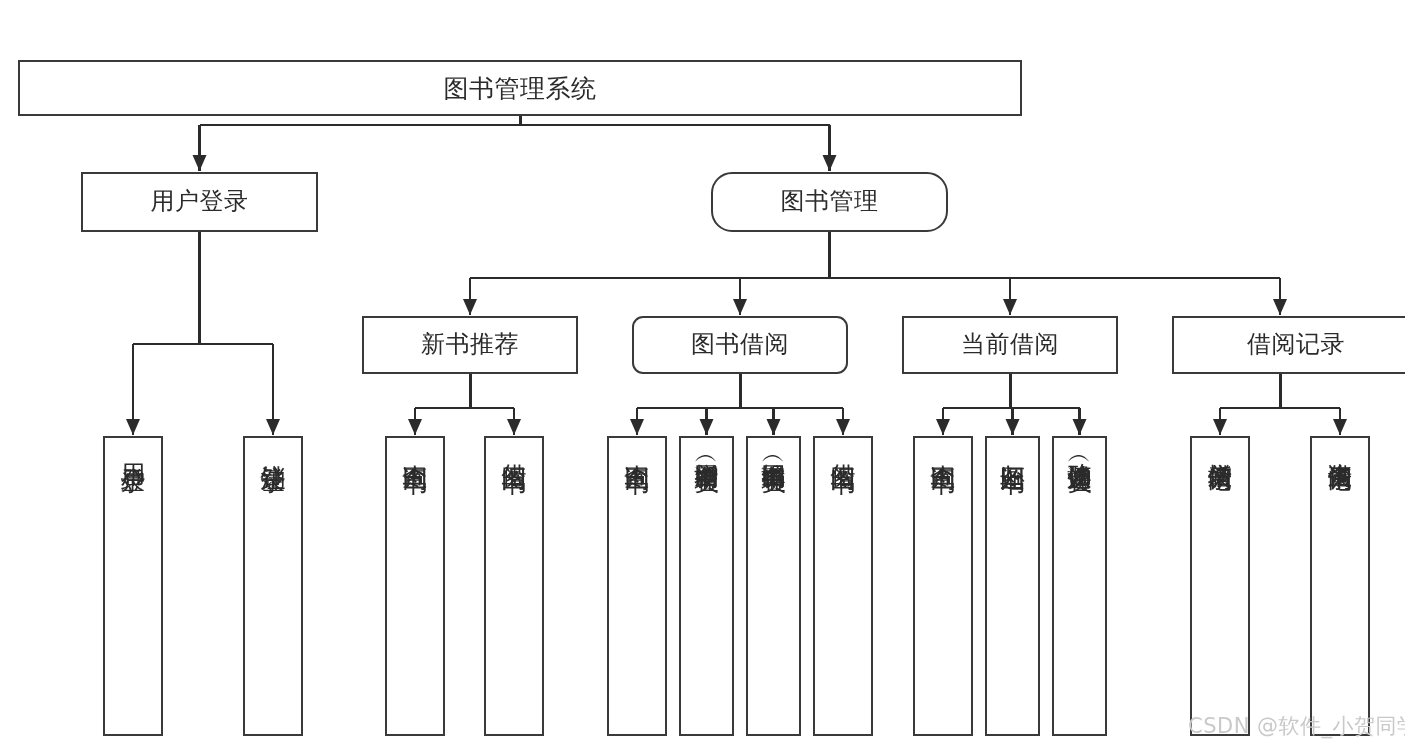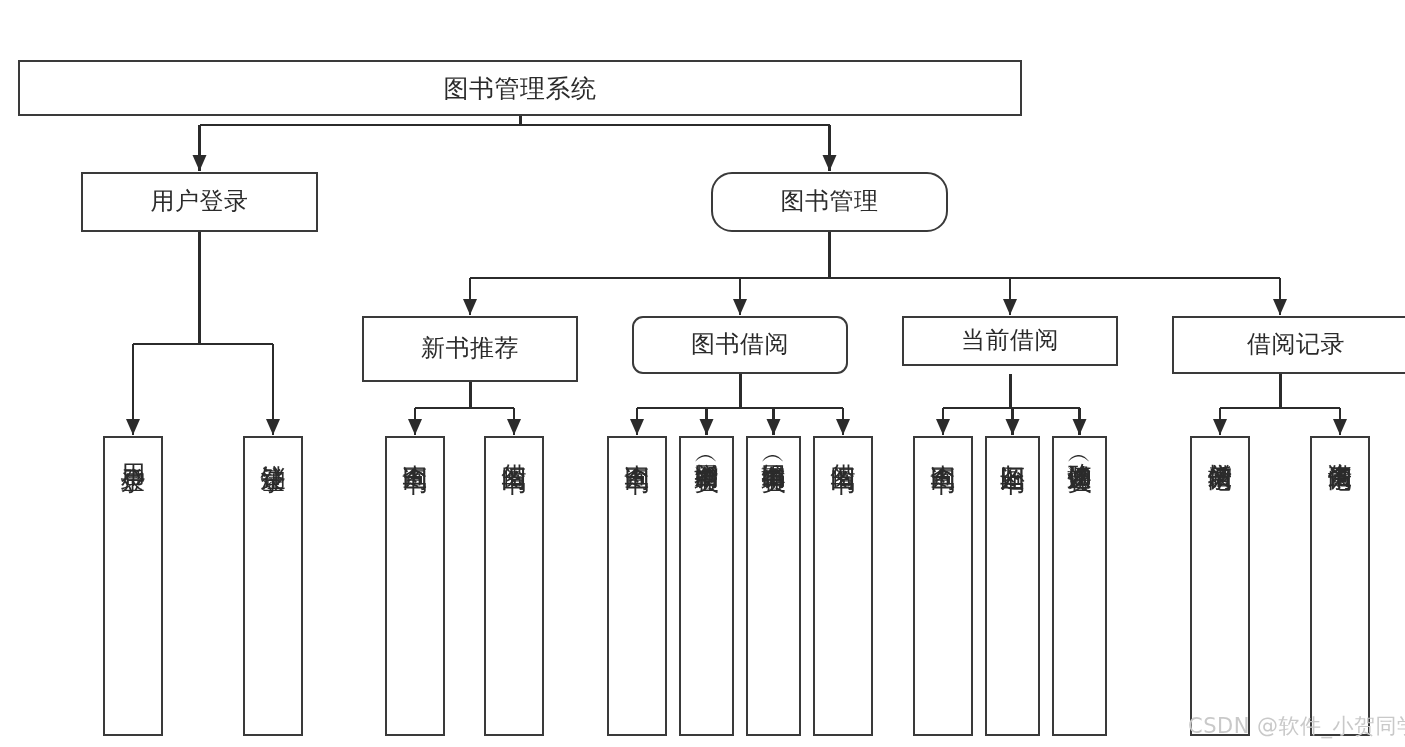--- a/index.html
+++ b/index.html
@@ -137,27 +137,27 @@
   <div id="nodes">
       <div class="node horiz root" style="left: 18px; top: 12px; width: 1004px; height: 56px; margin-top: 48px;">
         <span class="label">图书管理系统</span>
       </div>
       <div class="node horiz" style="left: 81px; top: 172px; width: 237px; height: 60px;">
         <span class="label">用户登录</span>
       </div>
       <div class="node horiz" style="left: 711px; top: 172px; width: 237px; height: 60px; border-radius: 21px;">
         <span class="label">图书管理</span>
       </div>
-      <div class="node horiz" style="left: 362px; top: 316px; width: 216px; height: 66px;">
+      <div class="node horiz" style="left: 362px; top: 316px; width: 216px; height: 58px;">
         <span class="label">新书推荐</span>
       </div>
       <div class="node horiz" style="left: 632px; top: 316px; width: 216px; height: 58px; border-radius: 11px;">
         <span class="label">图书借阅</span>
       </div>
-      <div class="node horiz" style="left: 902px; top: 316px; width: 216px; height: 50px;">
+      <div class="node horiz" style="left: 902px; top: 316px; width: 216px; height: 58px;">
         <span class="label">当前借阅</span>
       </div>
       <div class="node horiz" style="left: 1172px; top: 316px; width: 248px; height: 58px;">
         <span class="label">借阅记录</span>
       </div>
       <div class="node vert" style="left: 103px; top: 436px; width: 60px; height: 300px;">
         <span class="label">用户登录</span>
       </div>
       <div class="node vert" style="left: 243px; top: 436px; width: 60px; height: 300px;">
         <span class="label">注销登录</span>

